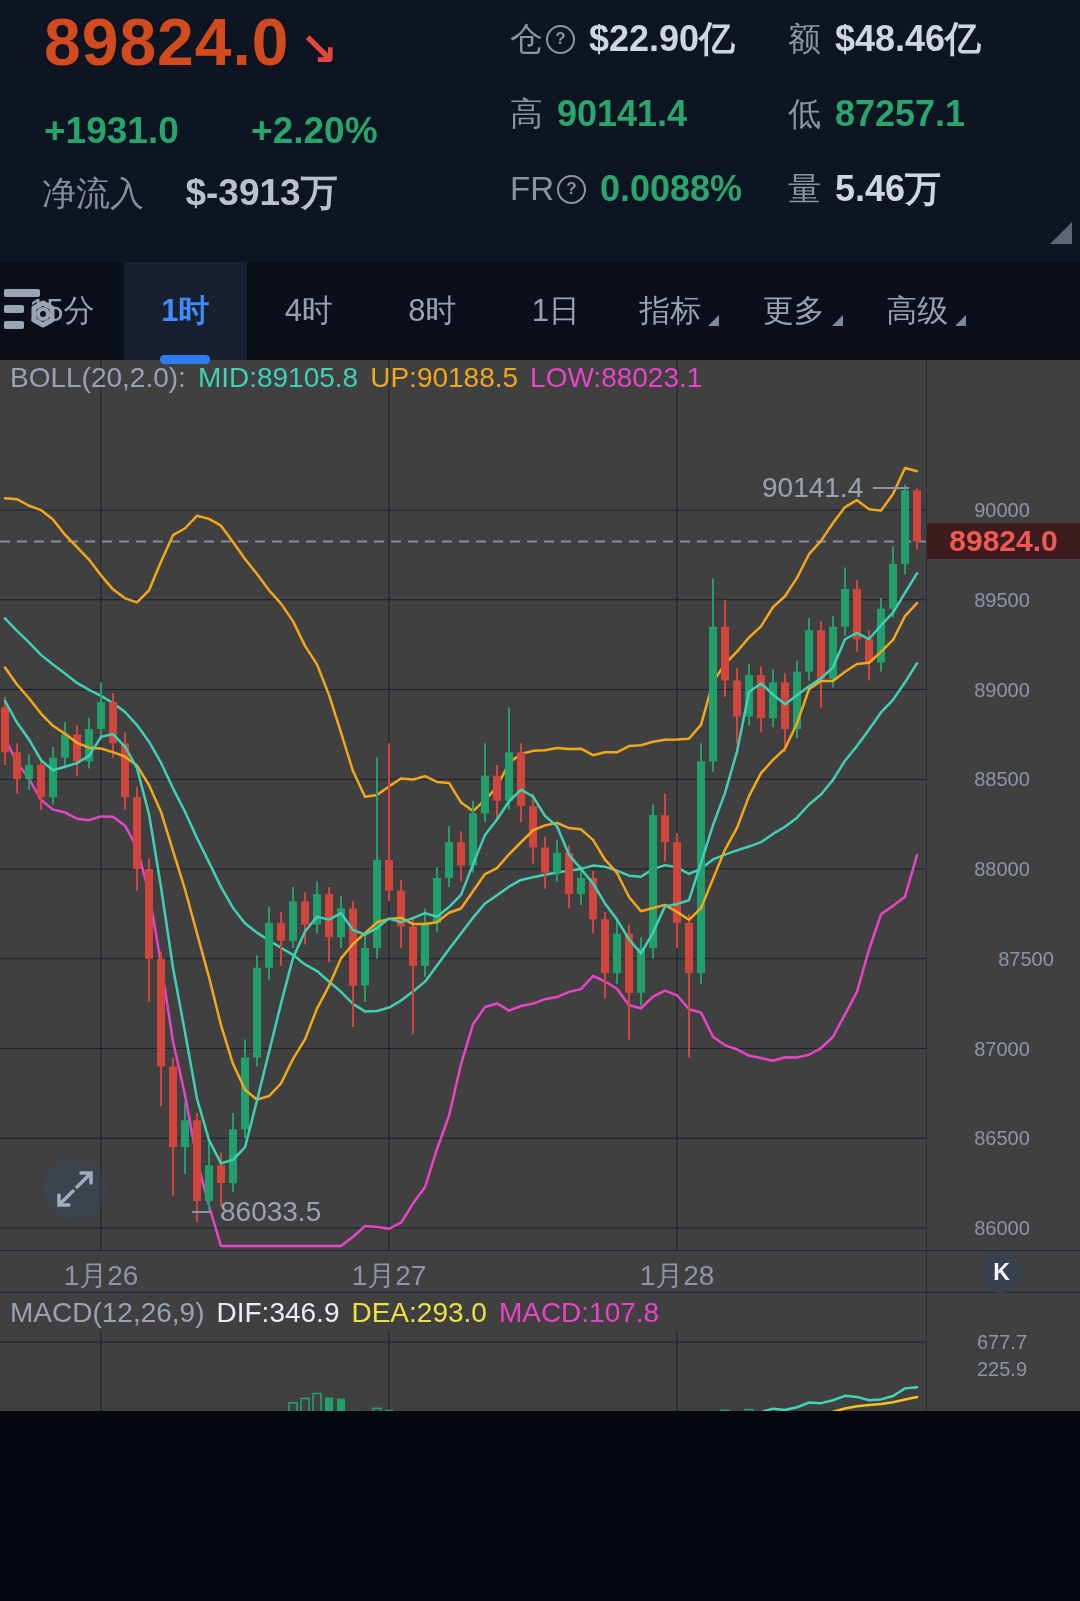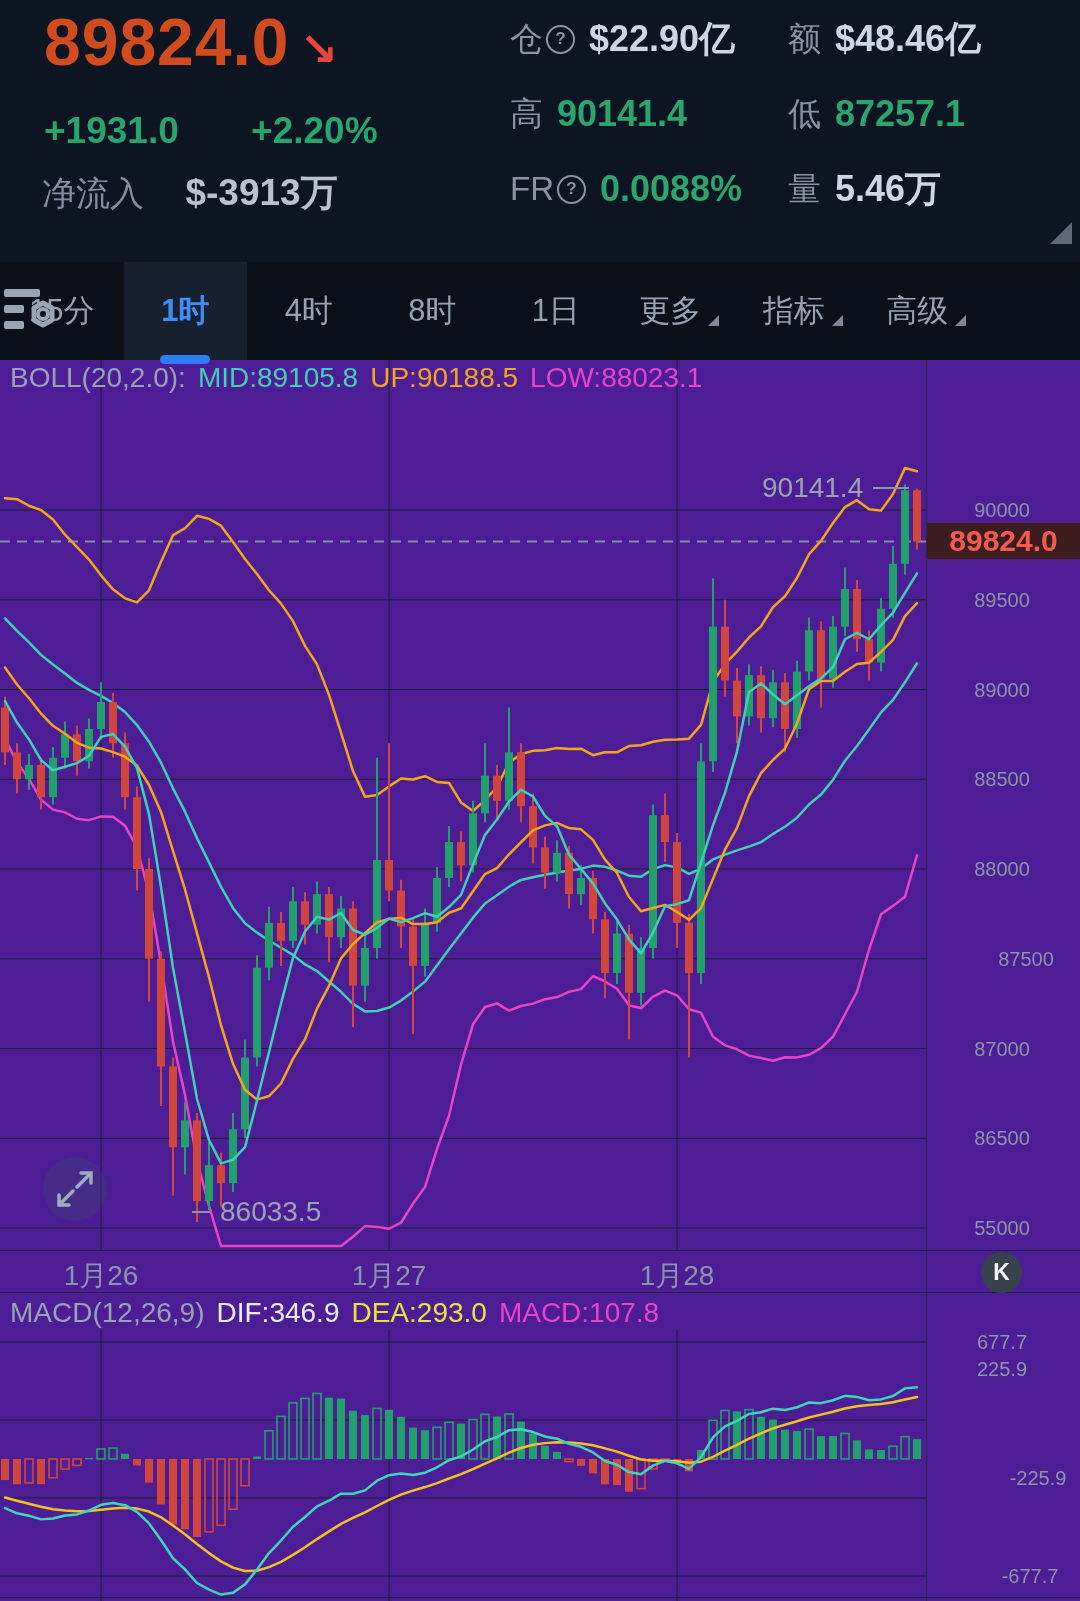--- a/index.html
+++ b/index.html
@@ -1,16 +1,16 @@
 <!DOCTYPE html>
 <html><head>
 <meta charset="utf-8">
 <style>
   html,body{margin:0;padding:0;background:#05080f;}
-  .screen{position:relative;width:1080px;height:1601px;background:#4c1d95;overflow:hidden;
+  .screen{position:relative;width:1080px;height:1411px;background:#404040;overflow:hidden;
           font-family:"Liberation Sans","DejaVu Sans",sans-serif;color:#cfd8e6;}
   
   .hdr{position:absolute;left:0;top:0;width:1080px;height:262px;background:#0d1422;}
   .big-price{position:absolute;left:44px;top:4px;font-size:66px;font-weight:bold;color:#d14b1e;letter-spacing:1px;}
   .price-arrow{font-size:46px;font-weight:bold;color:#e8453c;margin-left:10px;}
   .chg-row{position:absolute;left:44px;top:110px;font-size:37px;font-weight:bold;color:#27a56c;}
   .chg-row .pct{margin-left:62px;}
   .flow-row{position:absolute;left:42px;top:168px;font-size:34px;color:#848da0;}
   .flow-row .v{margin-left:32px;font-size:37px;font-weight:bold;color:#b9c1cf;}
   .statcol{position:absolute;top:14px;}
@@ -110,25 +110,25 @@
       <div class="tab">
         <span>4时</span>
       </div>
       <div class="tab">
         <span>8时</span>
       </div>
       <div class="tab">
         <span>1日</span>
       </div>
       <div class="tab">
+        <span>指标</span>
+        <div class="dd-tri"></div>
+      </div>
+      <div class="tab">
         <span>更多</span>
-        <div class="dd-tri"></div>
-      </div>
-      <div class="tab">
-        <span>指标</span>
         <div class="dd-tri"></div>
       </div>
       <div class="tab">
         <span>高级</span>
         <div class="dd-tri"></div>
       </div>
       <div class="gear-wrap">
         <svg width="58" height="60">
           <g fill="#99a4b4">
             <rect x="4" y="8" width="36" height="8" rx="2"></rect>
@@ -439,21 +439,21 @@
 
   <div id="overlay">
       <div class="ylab" style="top: 494px;">90000</div>
       <div class="ylab" style="top: 583.75px;">89500</div>
       <div class="ylab" style="top: 673.5px;">89000</div>
       <div class="ylab" style="top: 763.25px;">88500</div>
       <div class="ylab" style="top: 853px;">88000</div>
       <div class="ylab" style="top: 942.75px; padding-left: 24px;">87500</div>
       <div class="ylab" style="top: 1032.5px;">87000</div>
       <div class="ylab" style="top: 1122.25px;">86500</div>
-      <div class="ylab" style="top: 1212px;">55000</div>
+      <div class="ylab" style="top: 1212px;">86000</div>
       <div class="ylab" style="top: 1325.96px;">677.7</div>
       <div class="ylab" style="top: 1353px;">225.9</div>
       <div class="ylab" style="top: 1462px; margin-left: 36px;">-225.9</div>
       <div class="ylab" style="top: 1560.04px; padding-left: 28px;">-677.7</div>
       <div class="xlab" style="left: 101px;">1月26</div>
       <div class="xlab" style="left: 389px;">1月27</div>
       <div class="xlab" style="left: 677px;">1月28</div>
     </div>
 </div>
 

